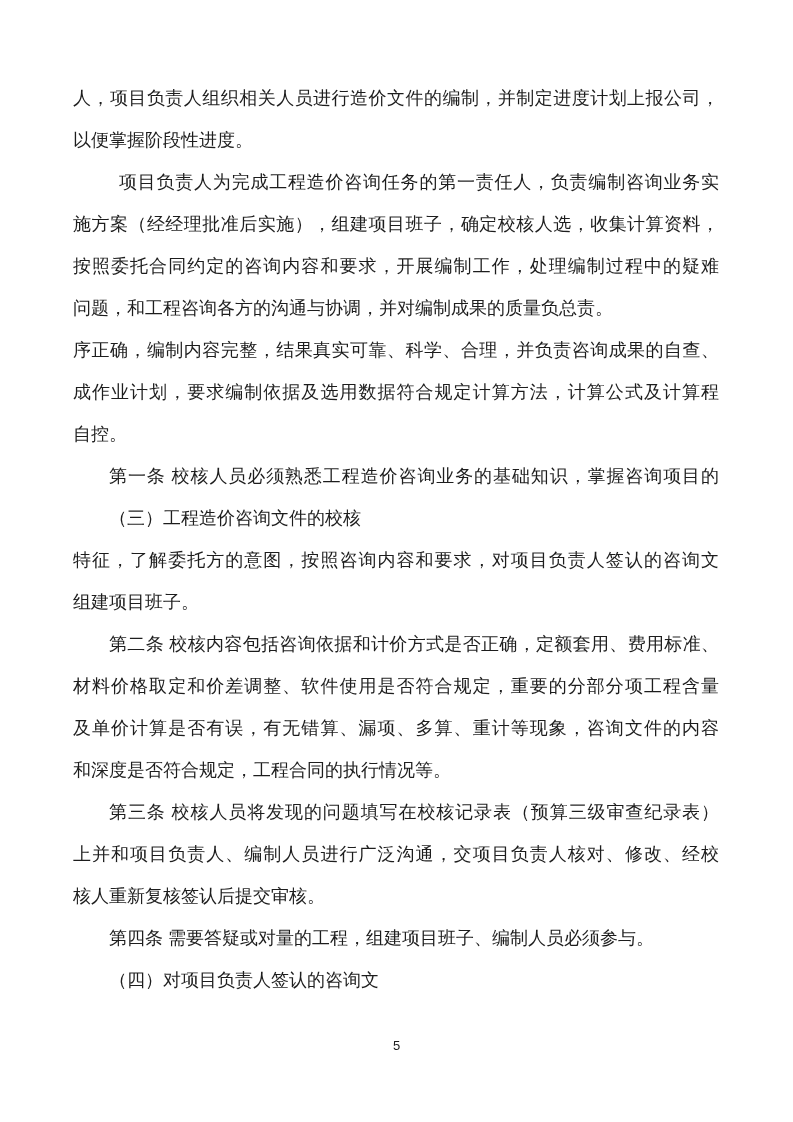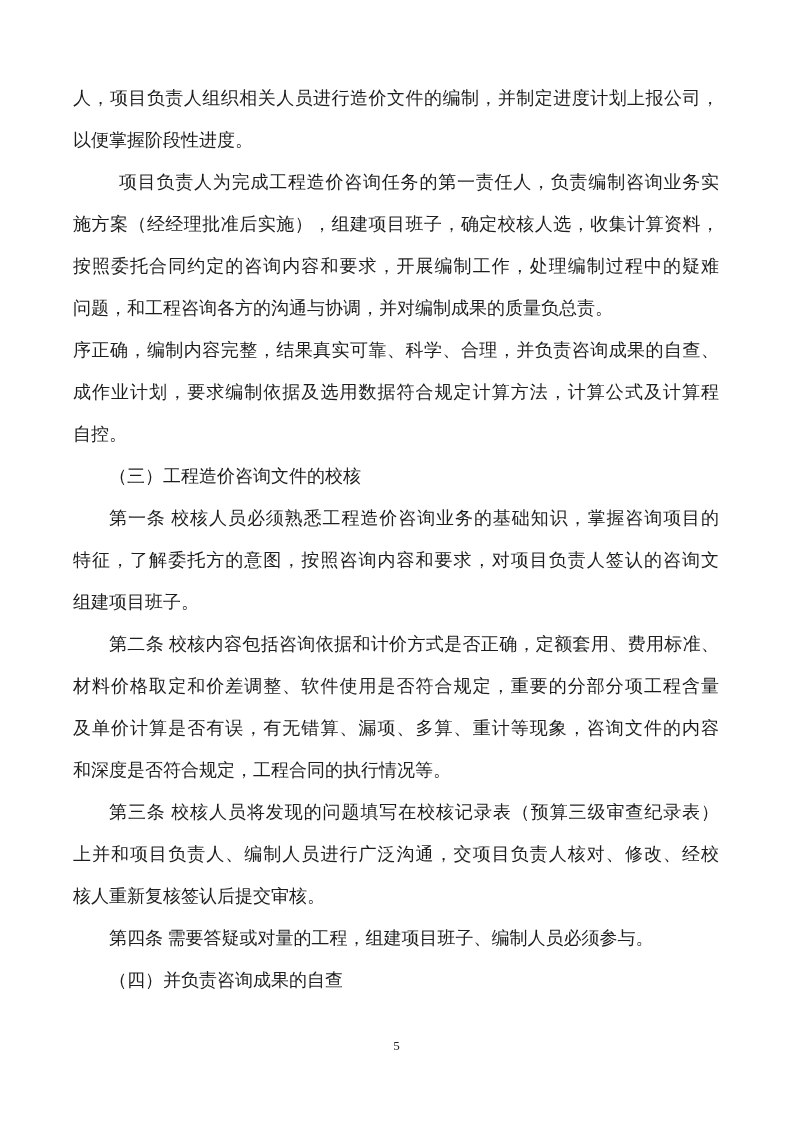--- a/index.html
+++ b/index.html
@@ -6,21 +6,21 @@
     margin: 0;
     padding: 0;
     background: #ffffff;
   }
   .page {
     position: relative;
     width: 793px;
     height: 1122px;
     background: #ffffff;
     overflow: hidden;
-    font-family: Liberation Serif, serif;
+    font-family: Liberation Sans, sans-serif;
     color: #1d1d1d;
   }
   .text-block {
     position: absolute;
     left: 73px;
     top: 77px;
     width: 646px;
     font-size: 18px;
     line-height: 42px;
   }
@@ -51,28 +51,28 @@
   <div class="text-block">
       <div class="line j" style="text-indent: 0px;">人，项目负责人组织相关人员进行造价文件的编制，并制定进度计划上报公司，</div>
       <div class="line" style="text-indent: 0px;">以便掌握阶段性进度。</div>
       <div class="line j" style="text-indent: 46px;">项目负责人为完成工程造价咨询任务的第一责任人，负责编制咨询业务实</div>
       <div class="line j" style="text-indent: 0px;">施方案（经经理批准后实施），组建项目班子，确定校核人选，收集计算资料，</div>
       <div class="line j" style="text-indent: 0px;">按照委托合同约定的咨询内容和要求，开展编制工作，处理编制过程中的疑难</div>
       <div class="line" style="text-indent: 0px;">问题，和工程咨询各方的沟通与协调，并对编制成果的质量负总责。</div>
       <div class="line j" style="text-indent: 0px;">序正确，编制内容完整，结果真实可靠、科学、合理，并负责咨询成果的自查、</div>
       <div class="line j" style="text-indent: 0px;">成作业计划，要求编制依据及选用数据符合规定计算方法，计算公式及计算程</div>
       <div class="line" style="text-indent: 0px;">自控。</div>
+      <div class="line j" style="text-indent: 36px;">第一条 校核人员必须熟悉工程造价咨询业务的基础知识，掌握咨询项目的</div>
       <div class="line" style="text-indent: 36px;">（三）工程造价咨询文件的校核</div>
-      <div class="line j" style="text-indent: 36px;">第一条 校核人员必须熟悉工程造价咨询业务的基础知识，掌握咨询项目的</div>
       <div class="line j" style="text-indent: 0px;">特征，了解委托方的意图，按照咨询内容和要求，对项目负责人签认的咨询文</div>
       <div class="line" style="text-indent: 0px;">组建项目班子。</div>
       <div class="line j" style="text-indent: 36px;">第二条 校核内容包括咨询依据和计价方式是否正确，定额套用、费用标准、</div>
       <div class="line j" style="text-indent: 0px;">材料价格取定和价差调整、软件使用是否符合规定，重要的分部分项工程含量</div>
       <div class="line j" style="text-indent: 0px;">及单价计算是否有误，有无错算、漏项、多算、重计等现象，咨询文件的内容</div>
       <div class="line" style="text-indent: 0px;">和深度是否符合规定，工程合同的执行情况等。</div>
       <div class="line j" style="text-indent: 36px;">第三条 校核人员将发现的问题填写在校核记录表（预算三级审查纪录表）</div>
       <div class="line j" style="text-indent: 0px;">上并和项目负责人、编制人员进行广泛沟通，交项目负责人核对、修改、经校</div>
       <div class="line" style="text-indent: 0px;">核人重新复核签认后提交审核。</div>
       <div class="line" style="text-indent: 36px;">第四条 需要答疑或对量的工程，组建项目班子、编制人员必须参与。</div>
-      <div class="line" style="text-indent: 36px;">（四）并负责咨询成果的自查</div>
+      <div class="line" style="text-indent: 36px;">（四）对项目负责人签认的咨询文</div>
     </div>
   <div class="page-number">5</div>
 </div>
 
 </body></html>

